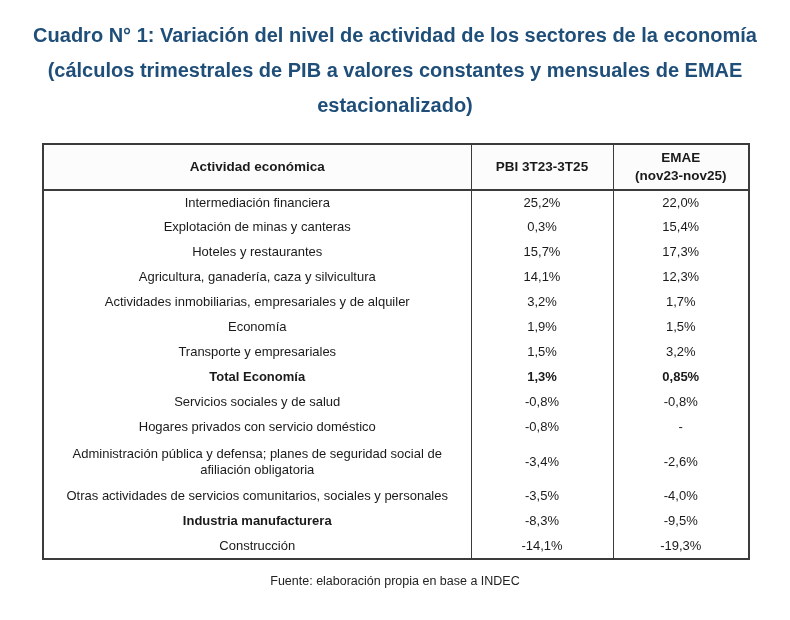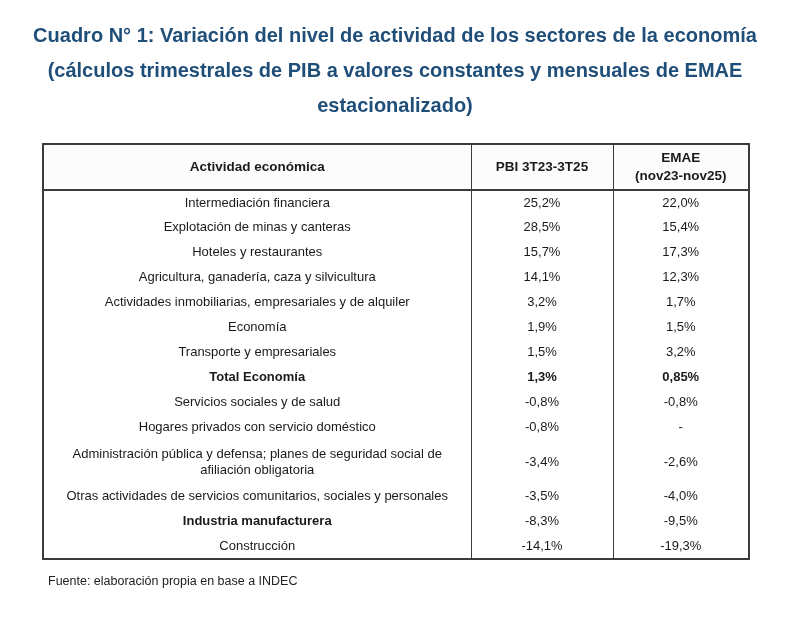--- a/index.html
+++ b/index.html
@@ -39,21 +39,21 @@
     font-size:13.5px;
   }
   thead th .hline{display:block;line-height:1.35;}
   tbody td{height:25px;line-height:1.25;}
   tbody tr.tall td{height:44px;}
   col.c-activity{width:428px;}
   col.c-pbi{width:142px;}
   col.c-emae{width:136px;}
   .b{font-weight:bold;}
   .footer{
-    margin-top:14px;font-size:12.5px;color:#222;padding-left:48px;
+    margin-top:14px;text-align:center;font-size:12.5px;color:#222;
   }
 </style>
 </head>
 <body>
 
 <div class="page">
 
   <div class="title">Cuadro N° 1: Variación del nivel de actividad de los sectores de la economía (cálculos trimestrales de PIB a valores constantes y mensuales de EMAE estacionalizado)</div>
 
   <table class="data-table">
@@ -77,21 +77,21 @@
       </tr>
     </thead>
     <tbody>
         <tr>
           <td>Intermediación financiera</td>
           <td>25,2%</td>
           <td>22,0%</td>
         </tr>
         <tr>
           <td>Explotación de minas y canteras</td>
-          <td>28,5%</td>
+          <td>0,3%</td>
           <td>15,4%</td>
         </tr>
         <tr>
           <td>Hoteles y restaurantes</td>
           <td>15,7%</td>
           <td>17,3%</td>
         </tr>
         <tr>
           <td>Agricultura, ganadería, caza y silvicultura</td>
           <td>14,1%</td>

